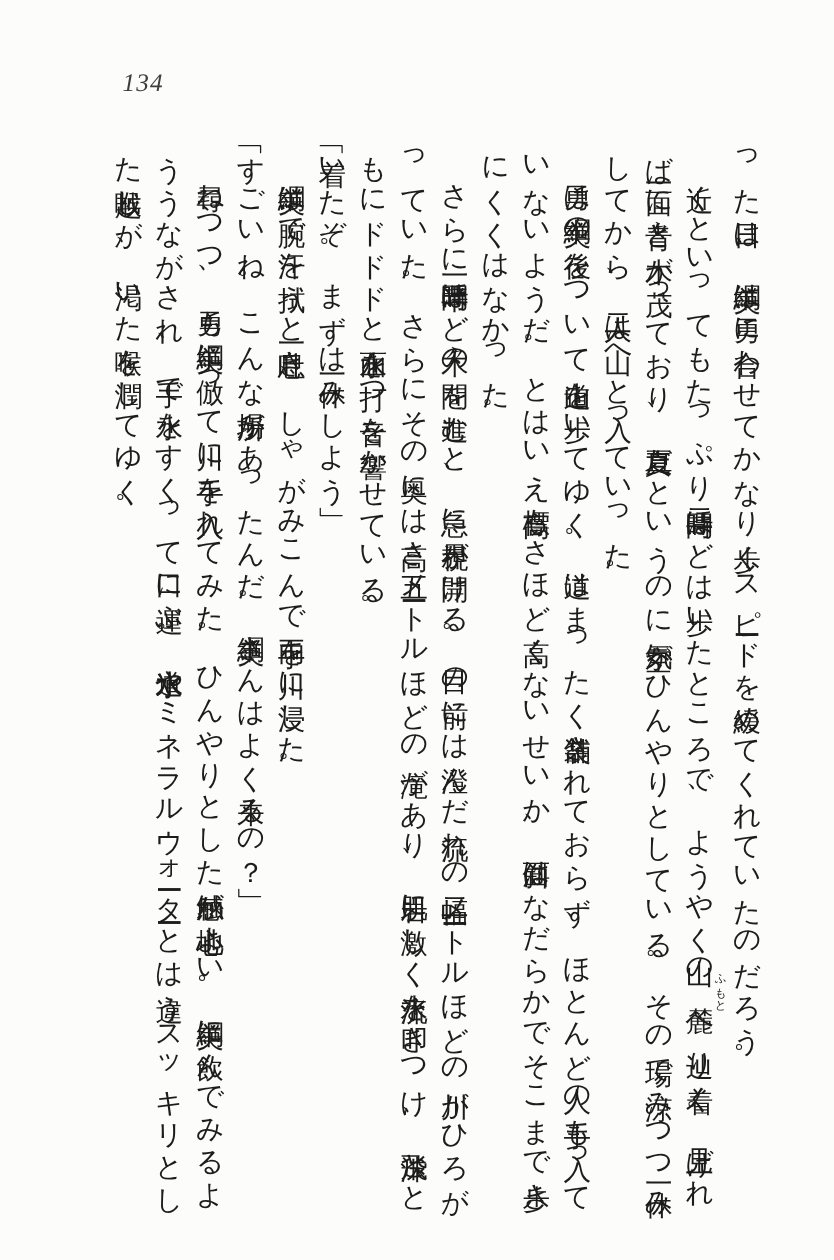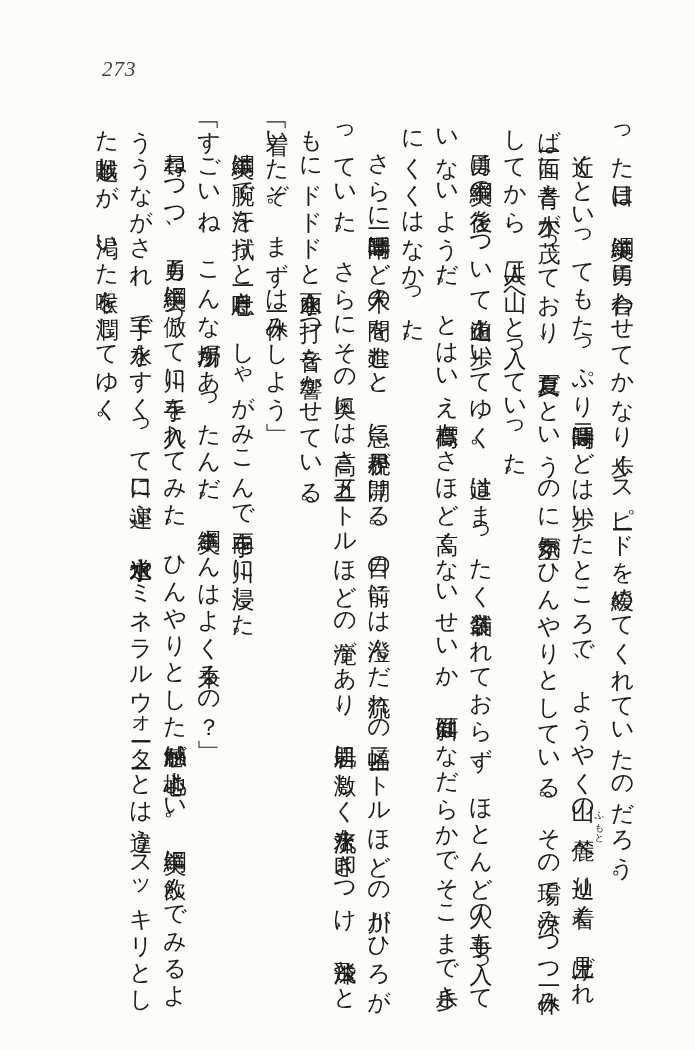--- a/index.html
+++ b/index.html
@@ -50,21 +50,21 @@
   ruby rt {
     font-size: 0.42em;
     letter-spacing: 0;
     color: #2a2a2a;
   }
 </style>
 </head>
 <body>
 
 <div class="book-page">
-  <div class="page-number">273</div>
+  <div class="page-number">134</div>
   <div class="text-block">
       <p class="para">った日は、美綱は勇に合わせてかなり歩くスピードを緩めてくれていたのだろう。</p>
       <p class="para indent">近くといってもたっぷり二時間ほどは歩いたところで、ようやく山の<ruby>麓<rt>ふもと</rt></ruby>へ辿り着く。見上げれば一面に青々と木が茂っており、真夏だというのに空気がひんやりとしている。その場で涼みつつ一休みしてから、二人は山へと入っていった。</p>
       <p class="para indent">勇は美綱の後をついて山道を歩いてゆく。道はまったく舗装されておらず、ほとんど人の手も入っていないようだ。とはいえ標高もさほど高くないせいか、斜面はなだらかでそこまで歩きにくくはなかった。</p>
       <p class="para indent">さらに一時間半ほど木々の間を進むと、急に視界が開ける。目の前には澄んだ流れの幅二メートルほどの川がひろがっていた。さらにその奥には高さ五メートルほどの滝があり、岩肌に激しく水流を叩きつけ、飛沫とともにドドドと水面を打つ音を響かせている。</p>
       <p class="para">「着いたぞ。まずは一休みしよう」</p>
       <p class="para indent">美綱は腕で汗を拭うと一息吐き、しゃがみこんで両手を川に浸した。</p>
       <p class="para">「すごいね。こんな場所があったんだ。美綱さんはよく来るの？」</p>
       <p class="para indent">尋ねつつ、勇も美綱に倣って川に手を入れてみた。ひんやりとした感触が心地よい。美綱に飲んでみるよううながされ、手で水をすくって口に運ぶ。水道水やミネラルウォーターとは違うスッキリとした喉越しが、渇いた喉を潤してゆく。</p>
     </div>

